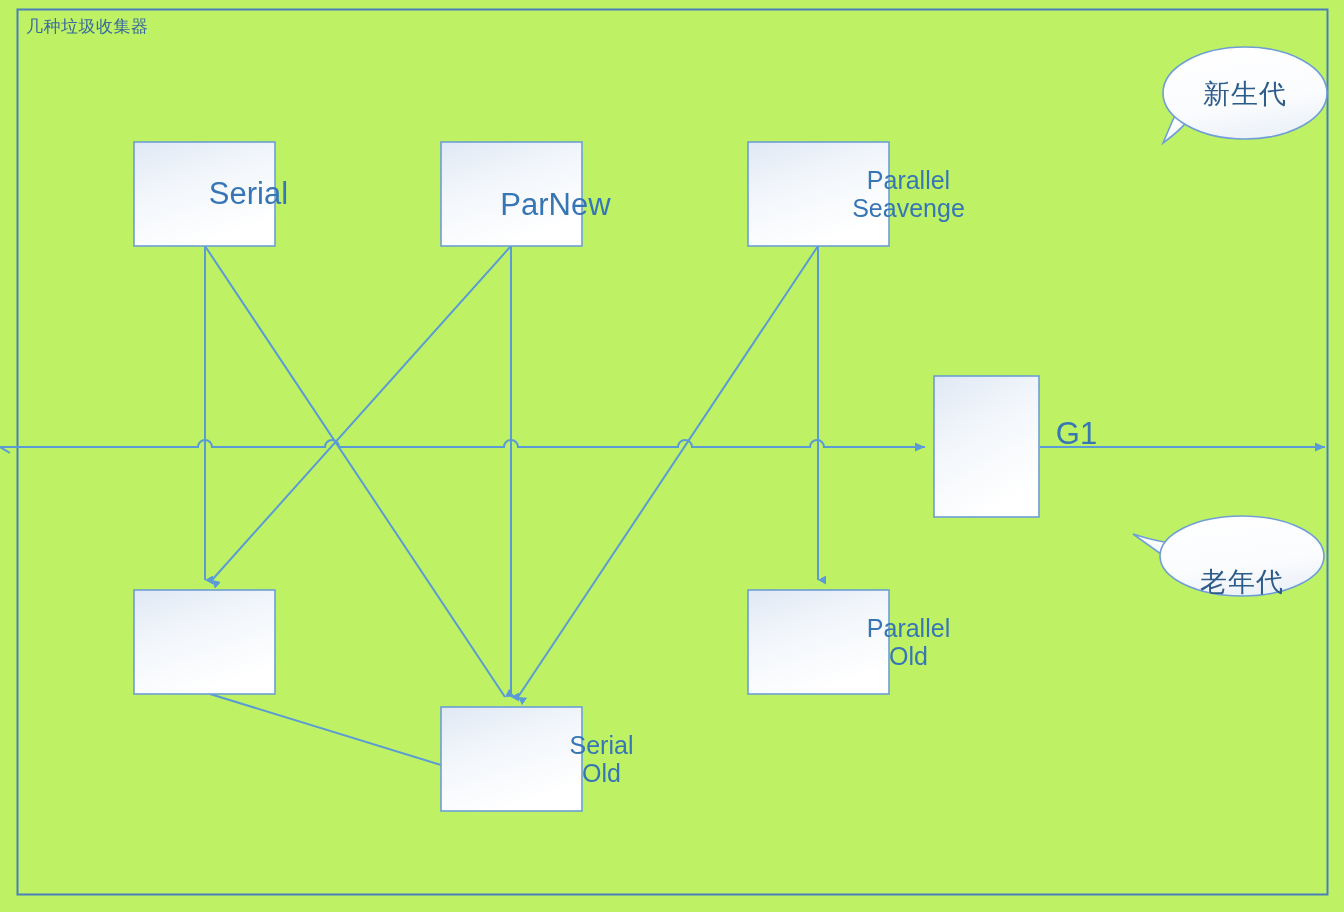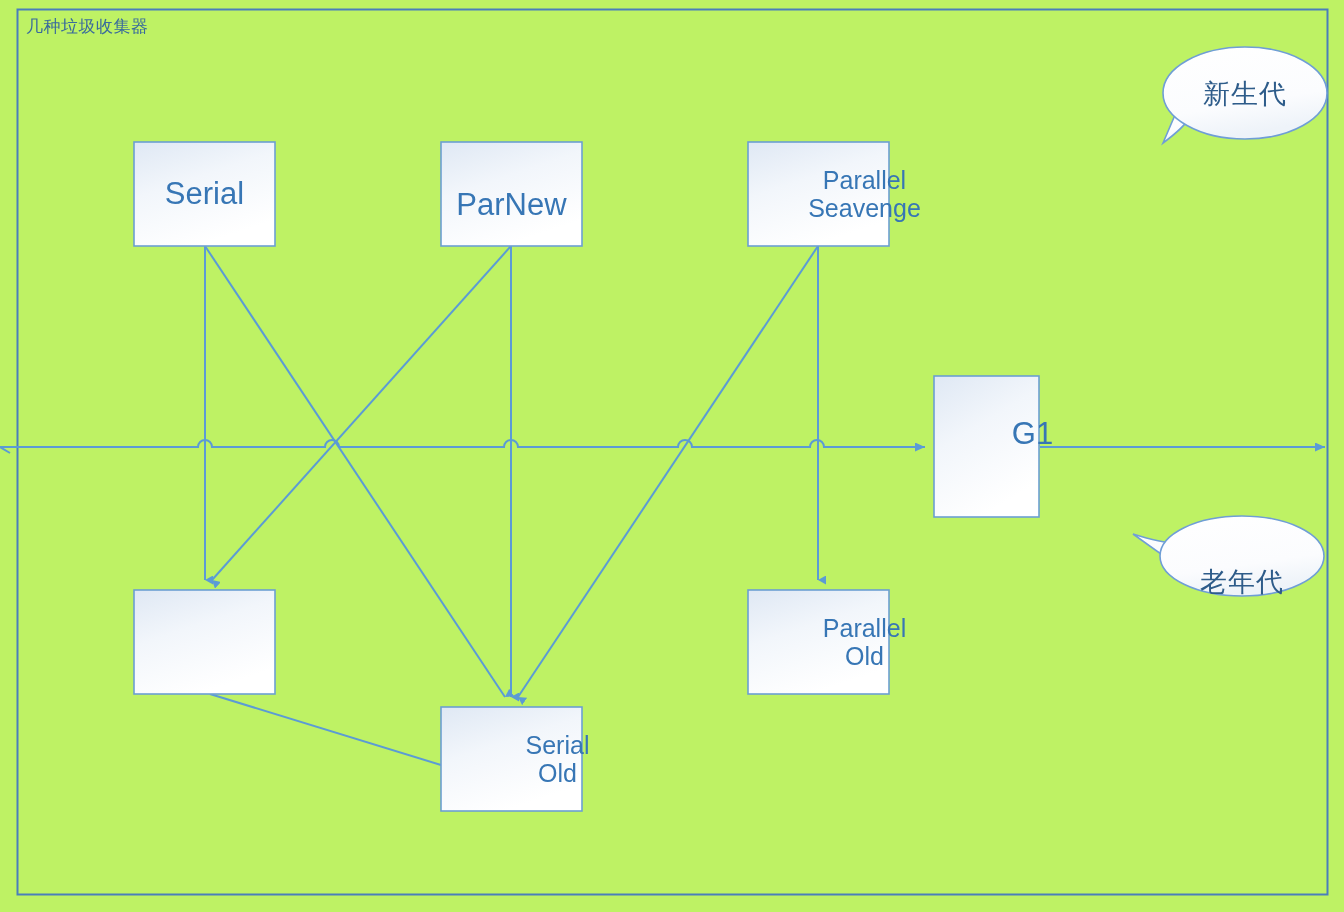--- a/index.html
+++ b/index.html
@@ -41,20 +41,21 @@
     display: flex;
     align-items: center;
     justify-content: center;
     text-align: center;
     color: #3776b5;
     font-size: 31px;
     line-height: 1.12;
     font-family: "Liberation Sans", "DejaVu Sans", sans-serif;
     pointer-events: none;
     white-space: pre-line;
+    padding-left: 44px;
   }
   .node-label.small {
     font-size: 25px;
     margin-left: 46px;
   }
   .bubble-label {
     position: absolute;
     display: flex;
     align-items: center;
     justify-content: center;

